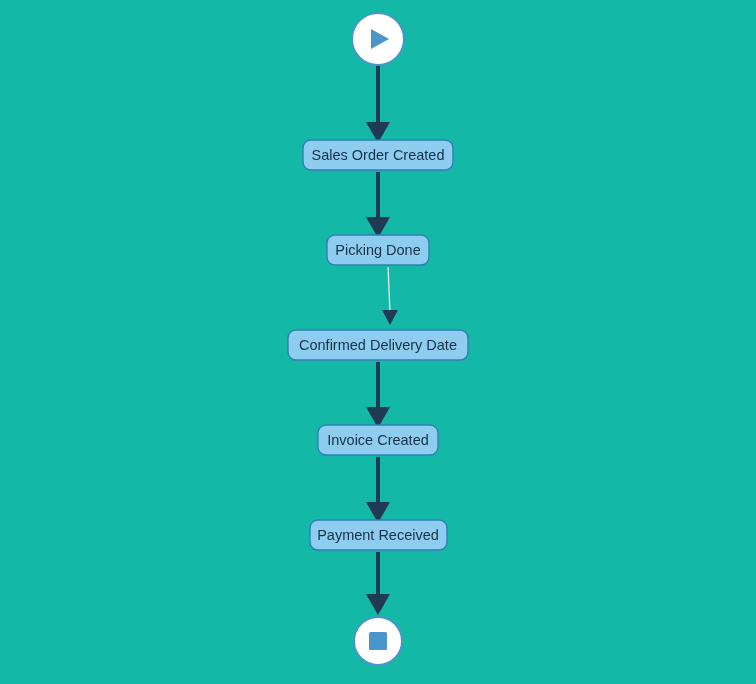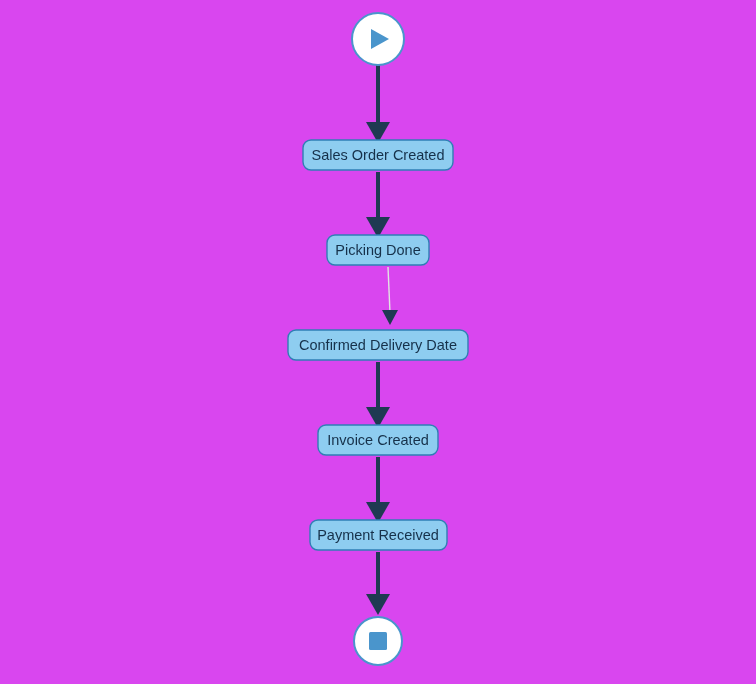--- a/index.html
+++ b/index.html
@@ -10,21 +10,21 @@
   body {
     width: 756px;
     height: 684px;
     font-family: "Liberation Sans", sans-serif;
     overflow: hidden;
   }
   #diagram-canvas {
     position: relative;
     width: 756px;
     height: 684px;
-    background: #d946ef;
+    background: #14b8a6;
   }
   #flow-svg {
     position: absolute;
     top: 0;
     left: 0;
     width: 756px;
     height: 684px;
     display: block;
   }
   .node-label {

